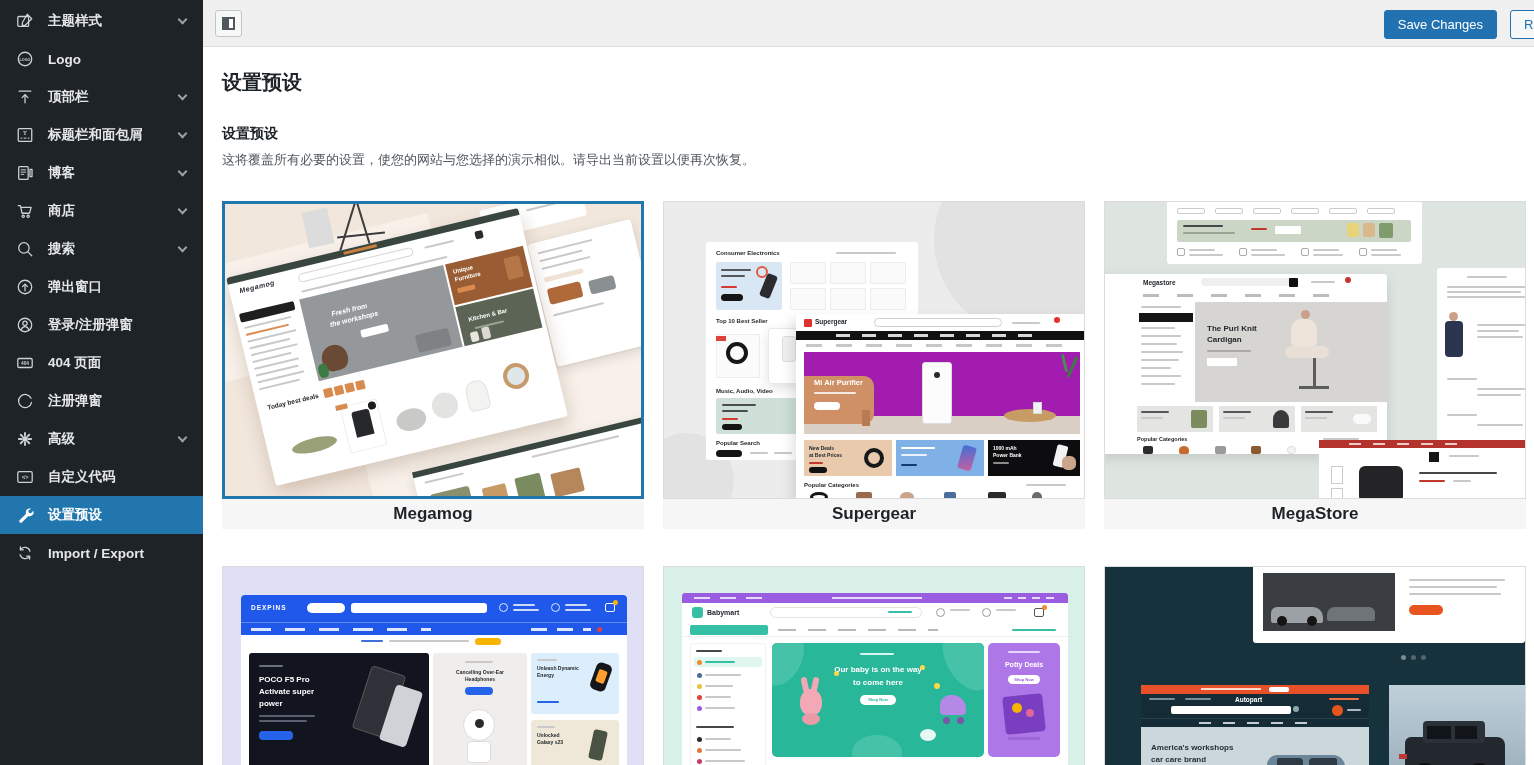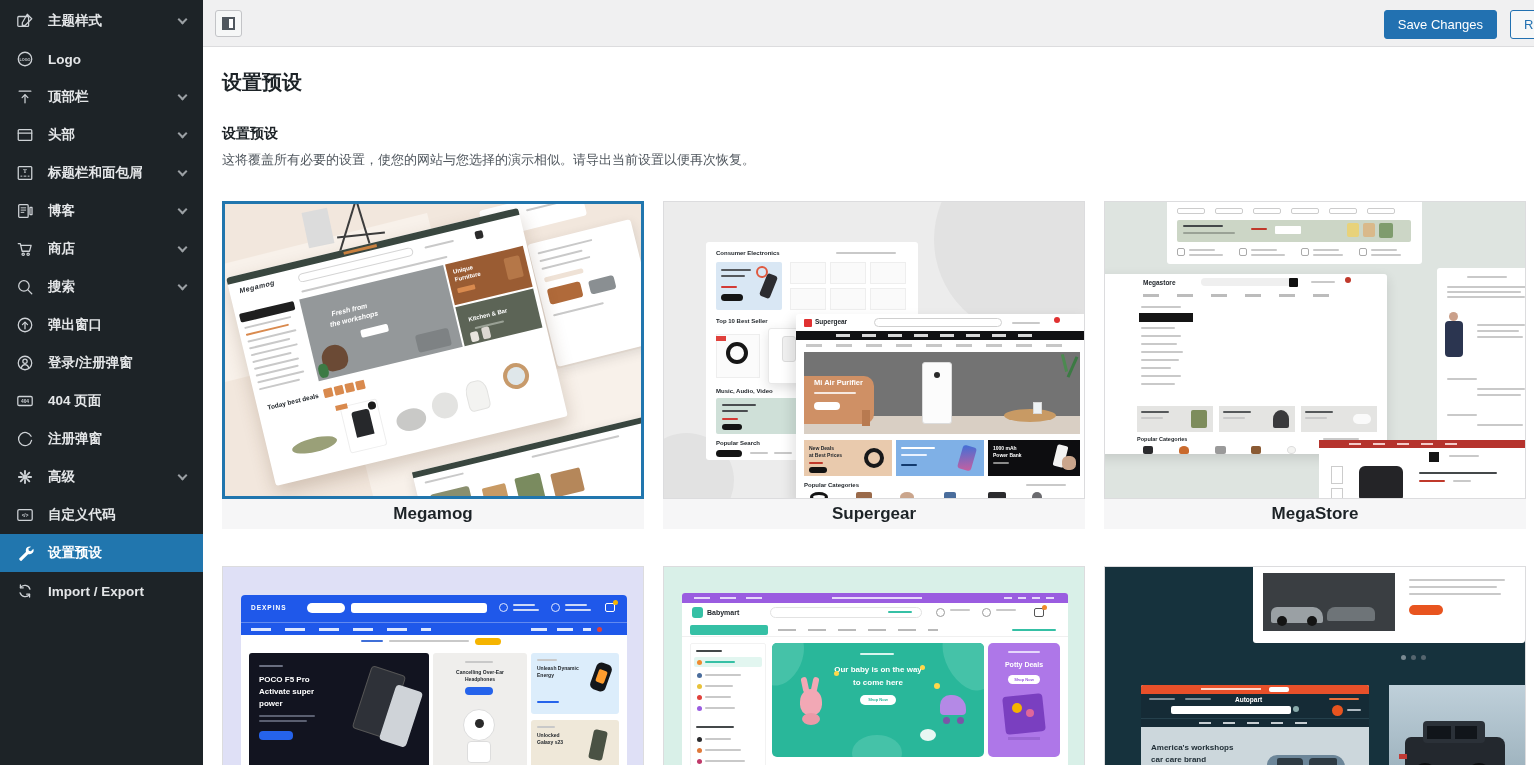--- a/index.html
+++ b/index.html
@@ -84,30 +84,20 @@
       </div>
       <div class="sb-item">
         <span class="sb-icon">
           <svg viewBox="0 0 20 20">
             <path d="M3.5 3.5h13" fill="none" stroke="currentColor" stroke-width="1.4" stroke-linecap="round" stroke-linejoin="round"></path>
             <path d="M10 16.5V8" fill="none" stroke="currentColor" stroke-width="1.4" stroke-linecap="round" stroke-linejoin="round"></path>
             <path d="M6.8 10.7L10 7.5l3.2 3.2" fill="none" stroke="currentColor" stroke-width="1.4" stroke-linecap="round" stroke-linejoin="round"></path>
           </svg>
         </span>
         <span>顶部栏</span>
-        <span class="chev"></span>
-      </div>
-      <div class="sb-item">
-        <span class="sb-icon">
-          <svg viewBox="0 0 20 20">
-            <rect x="2.5" y="4" width="15" height="12" rx="1" fill="none" stroke="currentColor" stroke-width="1.4" stroke-linecap="round" stroke-linejoin="round"></rect>
-            <path d="M2.5 8h15" fill="none" stroke="currentColor" stroke-width="1.4" stroke-linecap="round" stroke-linejoin="round"></path>
-          </svg>
-        </span>
-        <span>头部</span>
         <span class="chev"></span>
       </div>
       <div class="sb-item">
         <span class="sb-icon">
           <svg viewBox="0 0 20 20">
             <rect x="2.5" y="3" width="15" height="14" rx="1" fill="none" stroke="currentColor" stroke-width="1.4" stroke-linecap="round" stroke-linejoin="round"></rect>
             <text x="10" y="10.5" font-size="6.5" text-anchor="middle" fill="currentColor" font-family="serif">T</text>
             <path d="M5 13.5h2M8.5 13.5h3M13 13.5h2" stroke="currentColor" stroke-width="1.1"></path>
           </svg>
         </span>
@@ -386,21 +376,21 @@
             <div class="ab card" style="left:132px;top:112px;width:292px;height:188px;box-shadow:-5px 4px 12px rgba(0,0,0,.1)">
               <i class="ab" style="left:8px;top:5px;width:8px;height:8px;background:#e03131;border-radius:1px"></i>
               <span class="tx" style="left:19px;top:4px;font-size:6.5px">Supergear</span>
               <i class="ab" style="left:78px;top:4px;width:128px;height:9px;border:1px solid #cfcfcf;border-radius:5px"></i>
               <i class="dash" style="left:216px;top:8px;width:28px"></i>
               <i class="ab" style="left:258px;top:3px;width:6px;height:6px;background:#e03131;border-radius:50%"></i>
               <div class="ab" style="left:0;top:17px;width:100%;height:9px;background:#101113">
                 <i class="ab" style="left:40px;top:3px;width:200px;height:2.5px;background:repeating-linear-gradient(90deg,#d8d8d8 0 14px,transparent 14px 26px)"></i>
               </div>
               <i class="ab" style="left:10px;top:30px;width:260px;height:2.5px;background:repeating-linear-gradient(90deg,#c7c7c7 0 16px,transparent 16px 30px)"></i>
-              <div class="ab" style="left:8px;top:38px;width:276px;height:82px;background:#737373;overflow:hidden">
+              <div class="ab" style="left:8px;top:38px;width:276px;height:82px;background:#a21caf;overflow:hidden">
                 <i class="ab" style="left:0;bottom:0;width:100%;height:18px;background:#d9cfc4"></i>
                 <i class="ab" style="left:-14px;bottom:10px;width:84px;height:48px;background:#cf9065;border-radius:10px"></i>
                 <i class="ab" style="left:58px;bottom:8px;width:8px;height:16px;background:#b87a50"></i>
                 <span class="tx wt" style="left:10px;top:26px;font-size:7.5px">Mi Air Purifier</span>
                 <i class="dash" style="left:10px;top:40px;width:42px;background:rgba(255,255,255,.8)"></i>
                 <i class="ab" style="left:10px;top:50px;width:26px;height:8px;background:#fff;border-radius:4px"></i>
                 <i class="ab" style="left:118px;top:10px;width:30px;height:62px;background:#fcfcfc;border:1px solid #ddd;border-radius:3px"></i>
                 <i class="ab" style="left:130px;top:20px;width:6px;height:6px;background:#2a2a2a;border-radius:50%"></i>
                 <i class="ab" style="right:24px;bottom:12px;width:52px;height:13px;background:#c89a64;border-radius:50%"></i>
                 <i class="ab" style="right:38px;bottom:20px;width:9px;height:12px;background:#eef2f4;border:1px solid #d8d8d8"></i>
@@ -487,20 +477,31 @@
                 <i class="dash" style="left:4px;top:4px;width:40px"></i>
                 <i class="ab" style="left:2px;top:11px;width:54px;height:9px;background:#151515"></i>
                 <i class="dash" style="left:4px;top:25px;width:34px"></i>
                 <i class="dash" style="left:4px;top:33px;width:40px"></i>
                 <i class="dash" style="left:4px;top:41px;width:36px"></i>
                 <i class="dash" style="left:4px;top:49px;width:42px"></i>
                 <i class="dash" style="left:4px;top:57px;width:38px"></i>
                 <i class="dash" style="left:4px;top:65px;width:30px"></i>
                 <i class="dash" style="left:4px;top:73px;width:40px"></i>
                 <i class="dash" style="left:4px;top:81px;width:34px"></i>
+              </div>
+              <div class="ab" style="left:98px;top:28px;width:192px;height:100px;background:#d6d5d1;overflow:hidden">
+                <span class="tx" style="left:12px;top:22px;font-size:8px">The Purl Knit</span>
+                <span class="tx" style="left:12px;top:33px;font-size:8px">Cardigan</span>
+                <i class="dash" style="left:12px;top:48px;width:44px;background:#a8a8a4"></i>
+                <i class="ab" style="left:12px;top:56px;width:30px;height:8px;background:#fff;border-radius:1px"></i>
+                <i class="ab" style="left:106px;top:8px;width:9px;height:9px;background:#caa08a;border-radius:50%"></i>
+                <i class="ab" style="left:96px;top:17px;width:26px;height:30px;background:#efe4da;border-radius:40% 40% 30% 30%"></i>
+                <i class="ab" style="left:90px;top:44px;width:44px;height:12px;background:#e8e0d6;border-radius:6px"></i>
+                <i class="ab" style="left:118px;top:56px;width:3px;height:30px;background:#5c5c58"></i>
+                <i class="ab" style="left:104px;top:84px;width:30px;height:3px;background:#5c5c58"></i>
               </div>
               <div class="ab" style="left:40px;top:132px;width:76px;height:26px;background:#e4e4e2">
                 <i class="dash" style="left:4px;top:5px;width:28px;background:#55585a"></i>
                   <i class="dash" style="left:4px;top:11px;width:22px"></i>
                 <i class="ab" style="right:6px;top:4px;width:16px;height:18px;background:#7d8c5c;border-radius:2px"></i>
               </div>
               <div class="ab" style="left:122px;top:132px;width:76px;height:26px;background:#e4e4e2">
                 <i class="dash" style="left:4px;top:5px;width:28px;background:#55585a"></i>
                   <i class="dash" style="left:4px;top:11px;width:22px"></i>
                 <i class="ab" style="right:6px;top:4px;width:16px;height:18px;background:#3a3a3c;border-radius:50% 50% 2px 2px"></i>

